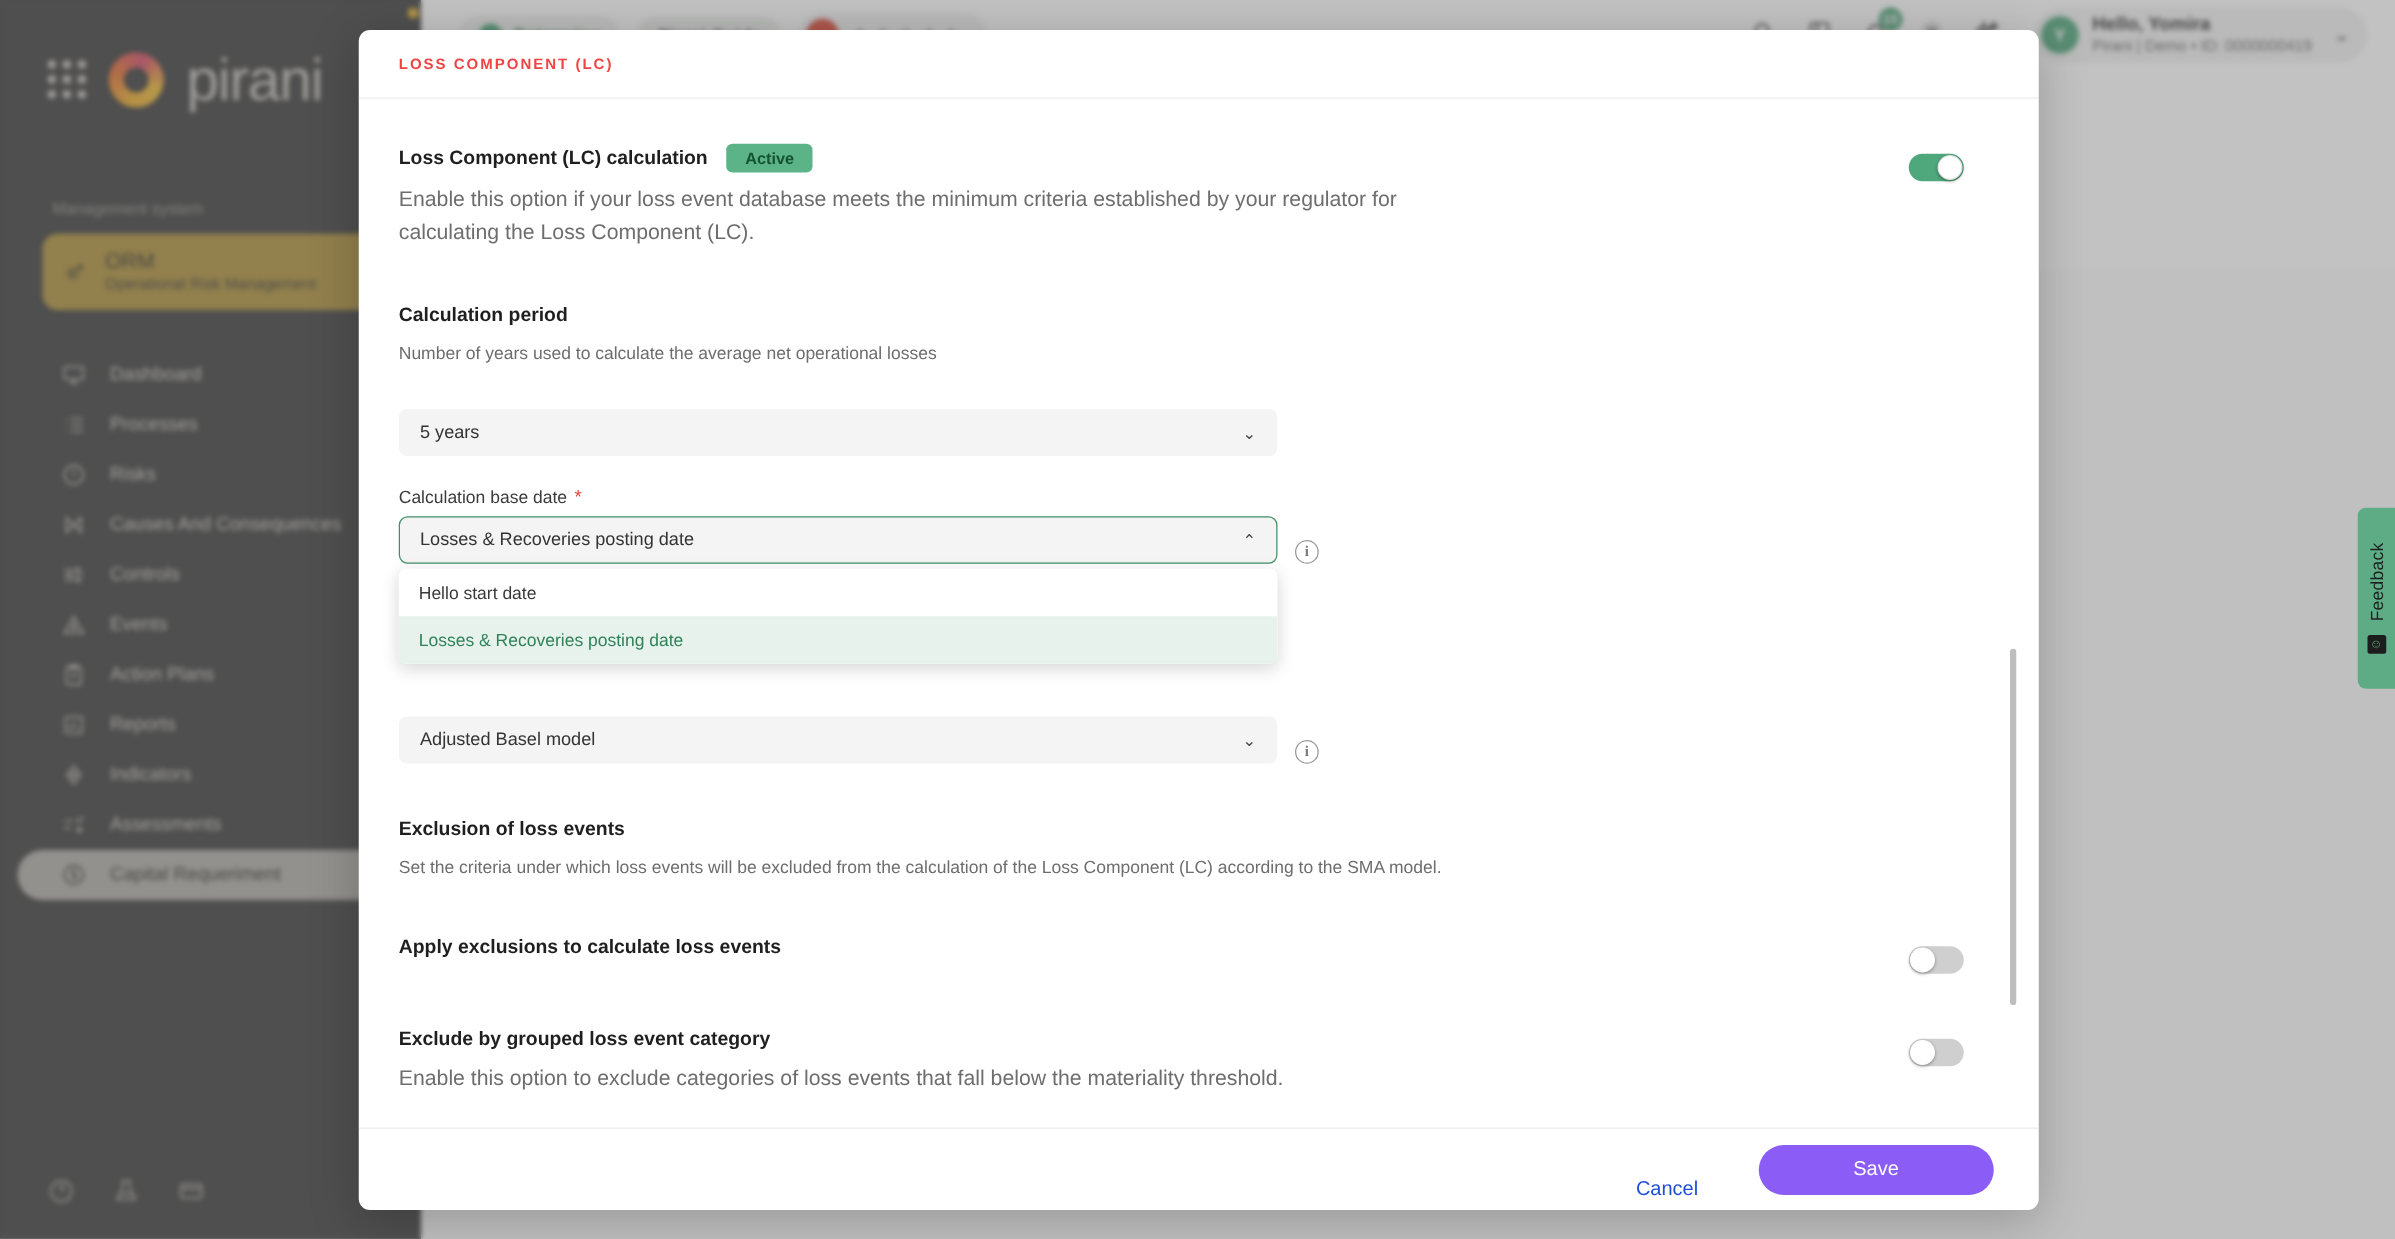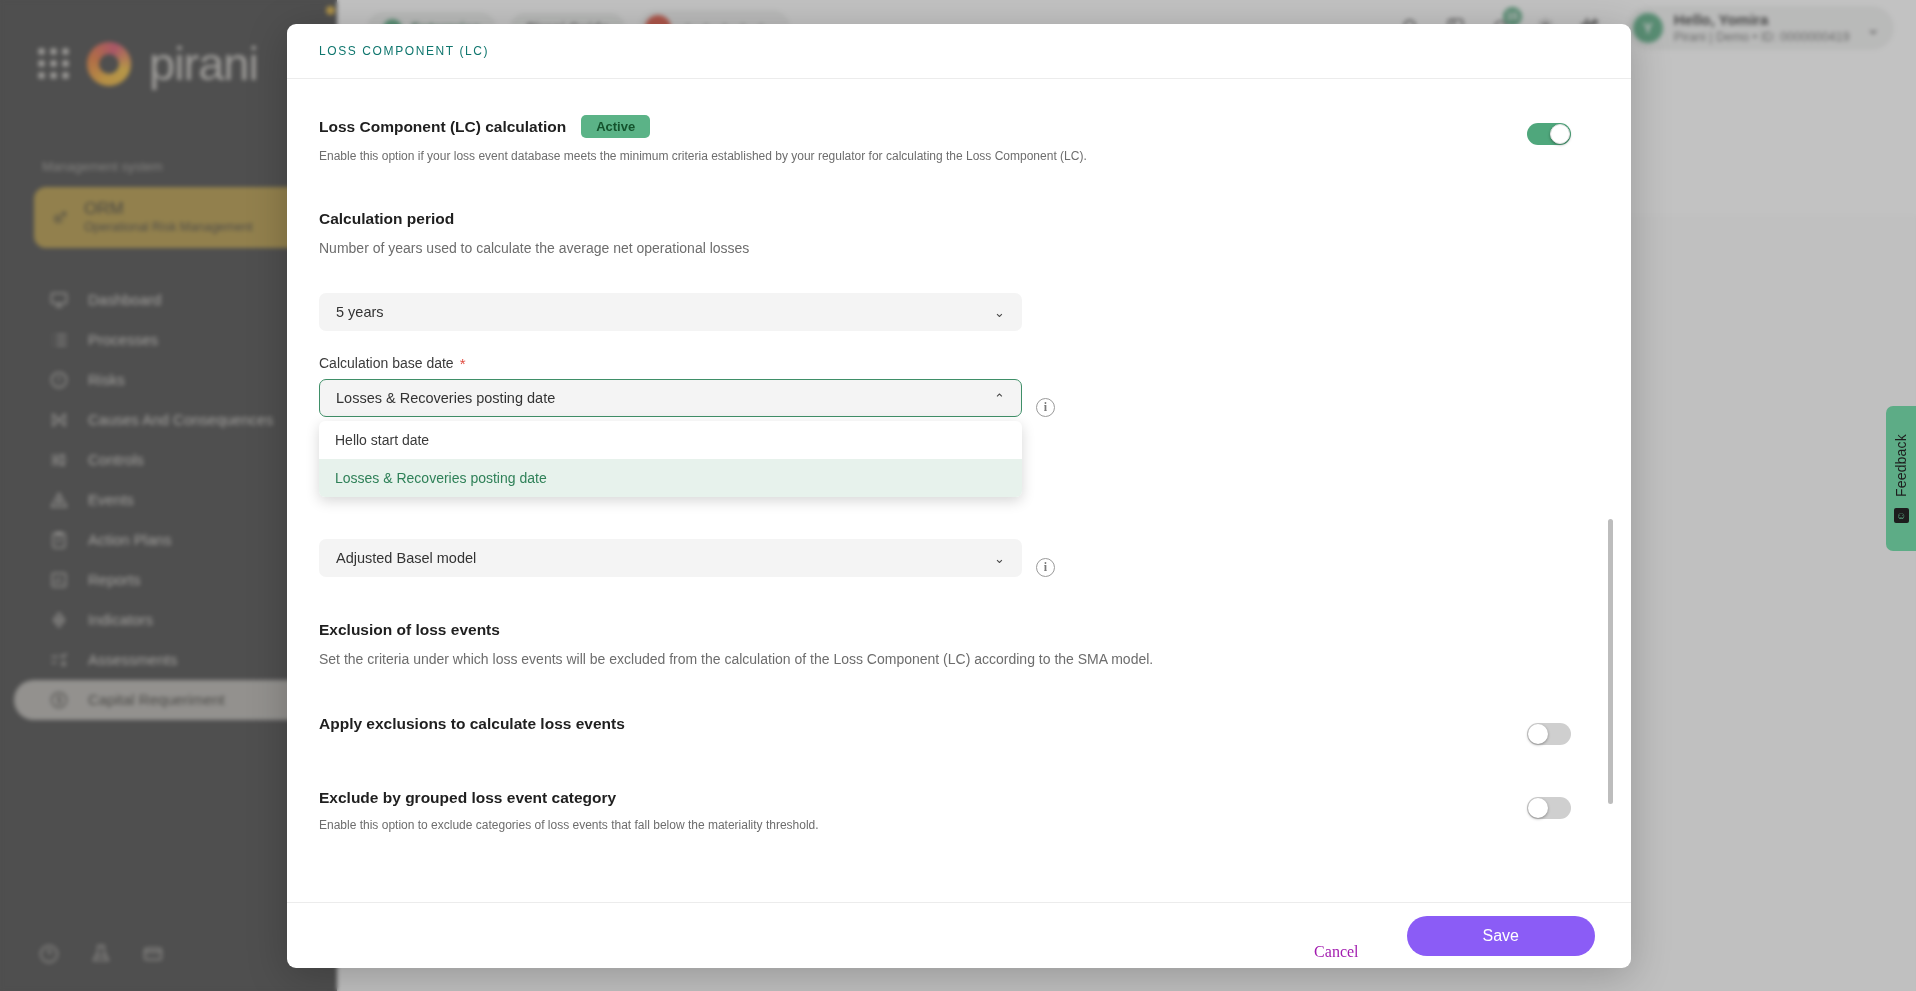--- a/index.html
+++ b/index.html
@@ -193,39 +193,39 @@
     display: flex; flex-direction: column;
     overflow: hidden;
   }
   #modal-header {
     height: 55px; flex: 0 0 55px;
     display: flex; align-items: center;
     padding-left: 32px;
     border-bottom: 1px solid #ececec;
   }
   #modal-eyebrow {
-    font-size: 12px; color: #0f766e; letter-spacing: 1.6px; font-weight: 400;
+    font-size: 12px; color: #ef4444; letter-spacing: 1.6px; font-weight: 700;
   }
   #modal-body {
     flex: 1; position: relative; overflow: hidden;
     padding: 0 0 0 0;
   }
   #modal-scroll {
     position:absolute; inset: 0;
     padding: 36px 60px 20px 32px;
   }
   #modal-footer {
     flex: 0 0 66px; height: 66px;
     border-top: 1px solid #ececec;
     display:flex; align-items:center; justify-content:flex-end;
     gap: 34px; padding-right: 36px;
   }
   #btn-cancel {
     background:none; border:none; cursor:pointer;
-    font-size: 16px; color: #a21caf; font-family: Liberation Serif, serif;
+    font-size: 16px; color: #1d4ed8; font-family: Liberation Sans, sans-serif;
     padding: 8px 14px;
     margin-top: 33px;
   }
   #btn-save {
     background: #8b5cf6; color:#fff; border:none; cursor:pointer;
     font-size: 16px; font-weight: 400; font-family: inherit;
     border-radius: 22px; padding: 11px 76px;
   }
 
   
@@ -233,21 +233,21 @@
   .row-text { flex: 1; padding-right: 40px; }
   .row-title {
     font-size: 15.5px; font-weight: 700; color: #1f1f1f;
     display:flex; align-items:center; gap: 15px;
   }
   .pill-active {
     background: #5bb387; color:#14532d; border-radius: 5px;
     font-size: 13px; font-weight: 600; padding: 4px 15px;
   }
   .row-desc {
-    font-size: 12px; color: #6d6d6d; margin-top: 9px; line-height: 1.55;
+    font-size: 17px; color: #6d6d6d; margin-top: 9px; line-height: 1.55;
     max-width: 800px;
   }
 
   .toggle {
     width: 44px; height: 22px; border-radius: 13px;
     background: #cfcfcf; position: relative; flex: 0 0 44px;
     margin-top: 8px;
   }
   .toggle .knob {
     position:absolute; width: 20px; height: 20px; border-radius: 50%;

